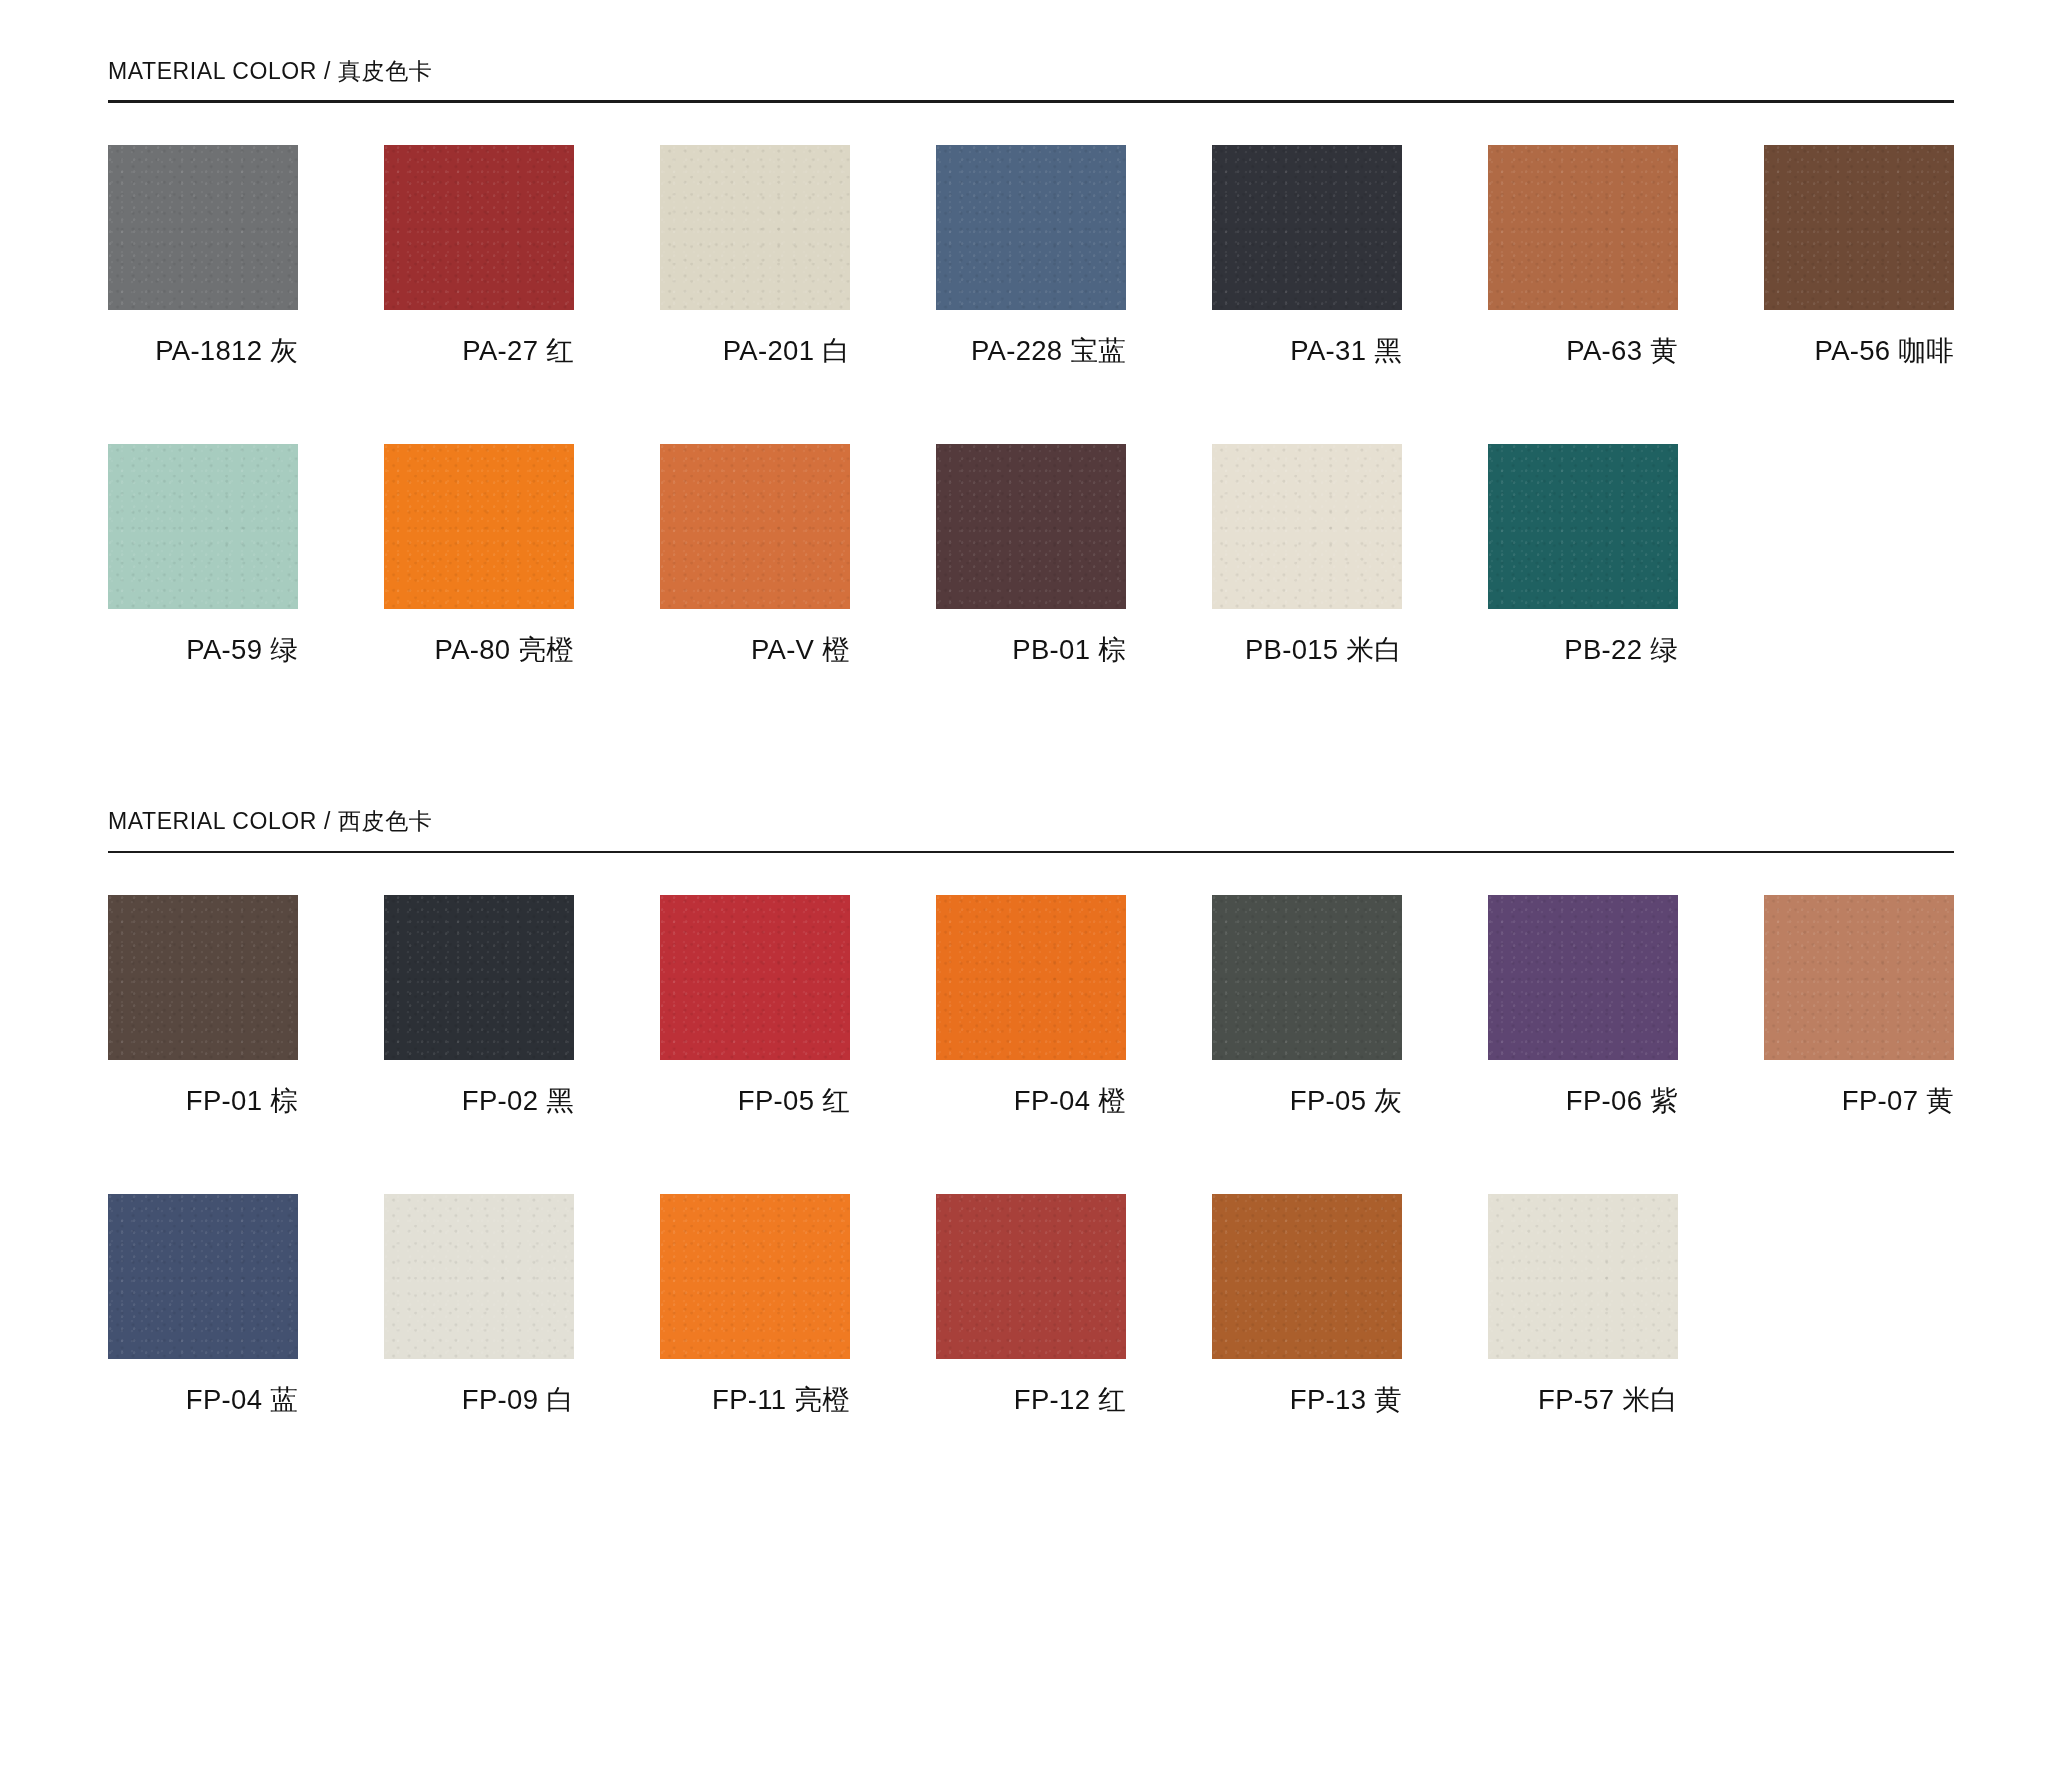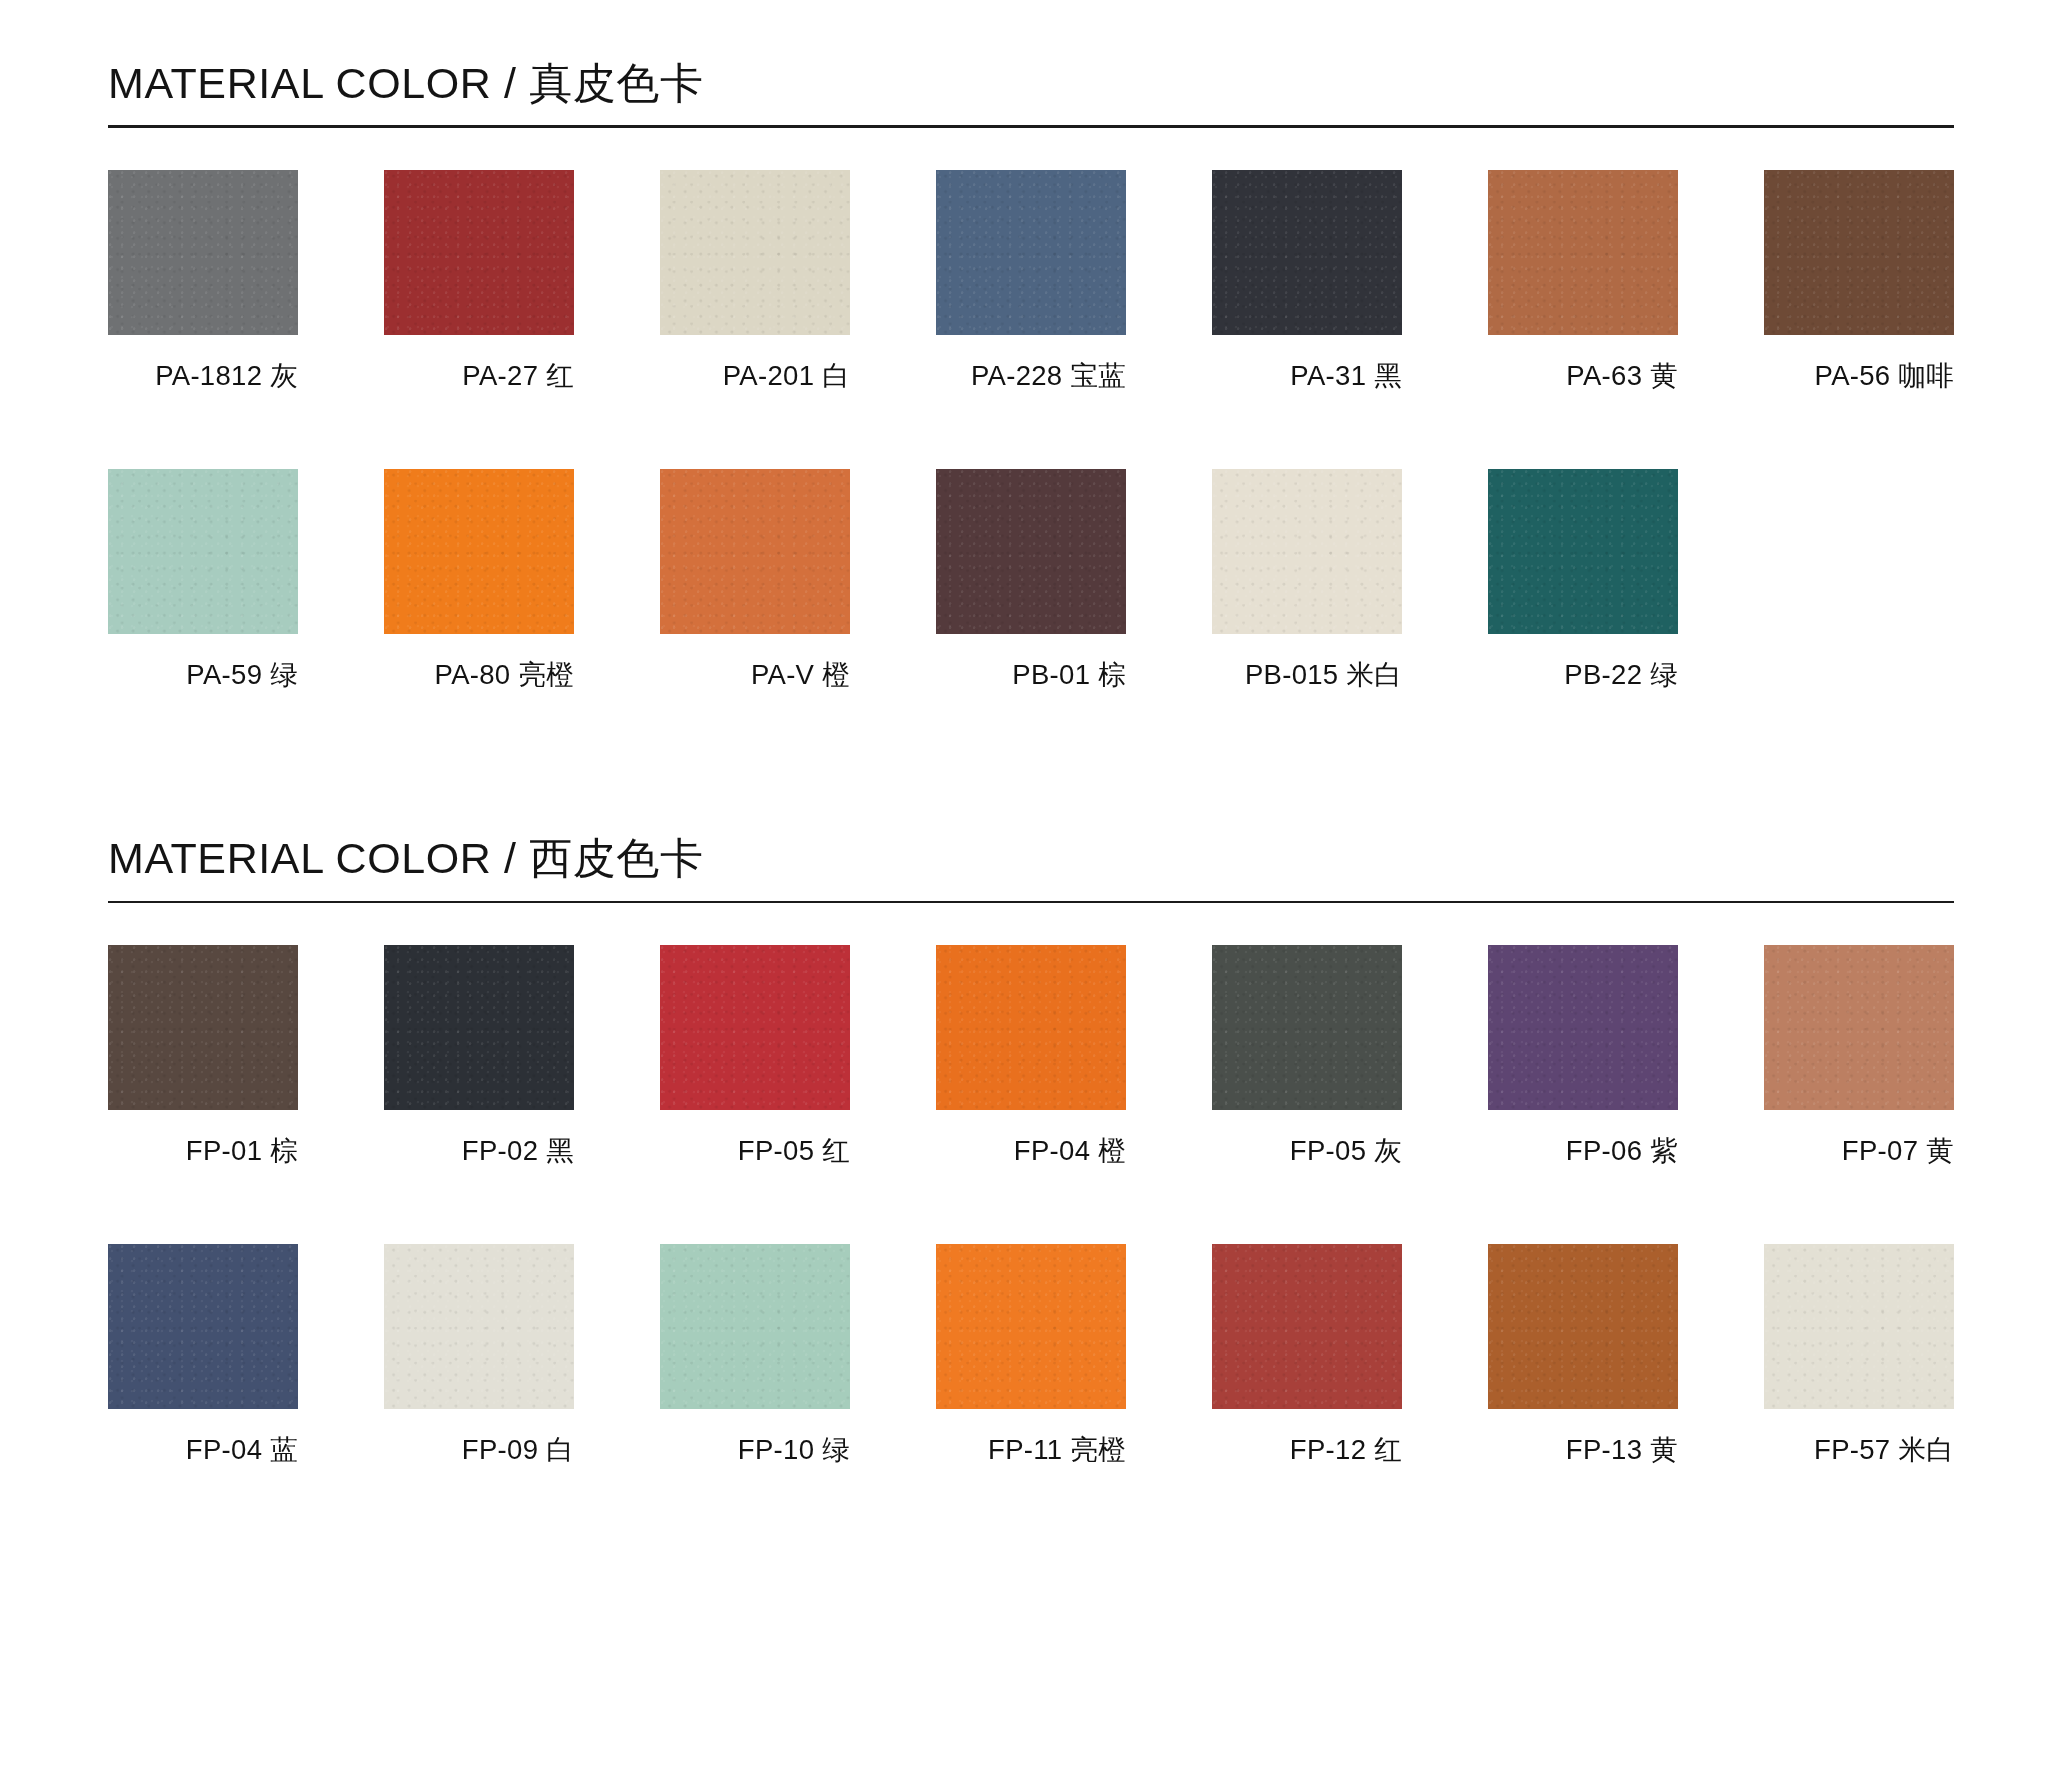--- a/index.html
+++ b/index.html
@@ -23,21 +23,21 @@
   }
 
   
   .section {
     width: 100%;
   }
   .section-header {
     padding-top: 57px;
   }
   .section-title {
-    font-size: 43px;
+    font-size: 23px;
     letter-spacing: 0.6px;
     font-weight: 400;
     color: #141414;
     line-height: 1.25;
     white-space: nowrap;
   }
   .section-rule {
     margin-top: 14.7px;
     height: 2.8px;
     background: #1b1b1b;
@@ -204,24 +204,20 @@
     <div class="swatch-grid">
       <div class="swatch-cell">
         <div class="swatch-chip" style="background-color: rgb(67, 81, 112);"></div>
         <div class="swatch-label">FP-04 蓝</div>
       </div>
       <div class="swatch-cell">
         <div class="swatch-chip" style="background-color: rgb(226, 224, 214);"></div>
         <div class="swatch-label">FP-09 白</div>
       </div>
       <div class="swatch-cell">
-        <div class="swatch-chip" style="background-color: rgb(166, 205, 188);"></div>
-        <div class="swatch-label">FP-10 绿</div>
-      </div>
-      <div class="swatch-cell">
         <div class="swatch-chip" style="background-color: rgb(240, 122, 34);"></div>
         <div class="swatch-label">FP-11 亮橙</div>
       </div>
       <div class="swatch-cell">
         <div class="swatch-chip" style="background-color: rgb(168, 64, 58);"></div>
         <div class="swatch-label">FP-12 红</div>
       </div>
       <div class="swatch-cell">
         <div class="swatch-chip" style="background-color: rgb(171, 95, 44);"></div>
         <div class="swatch-label">FP-13 黄</div>

